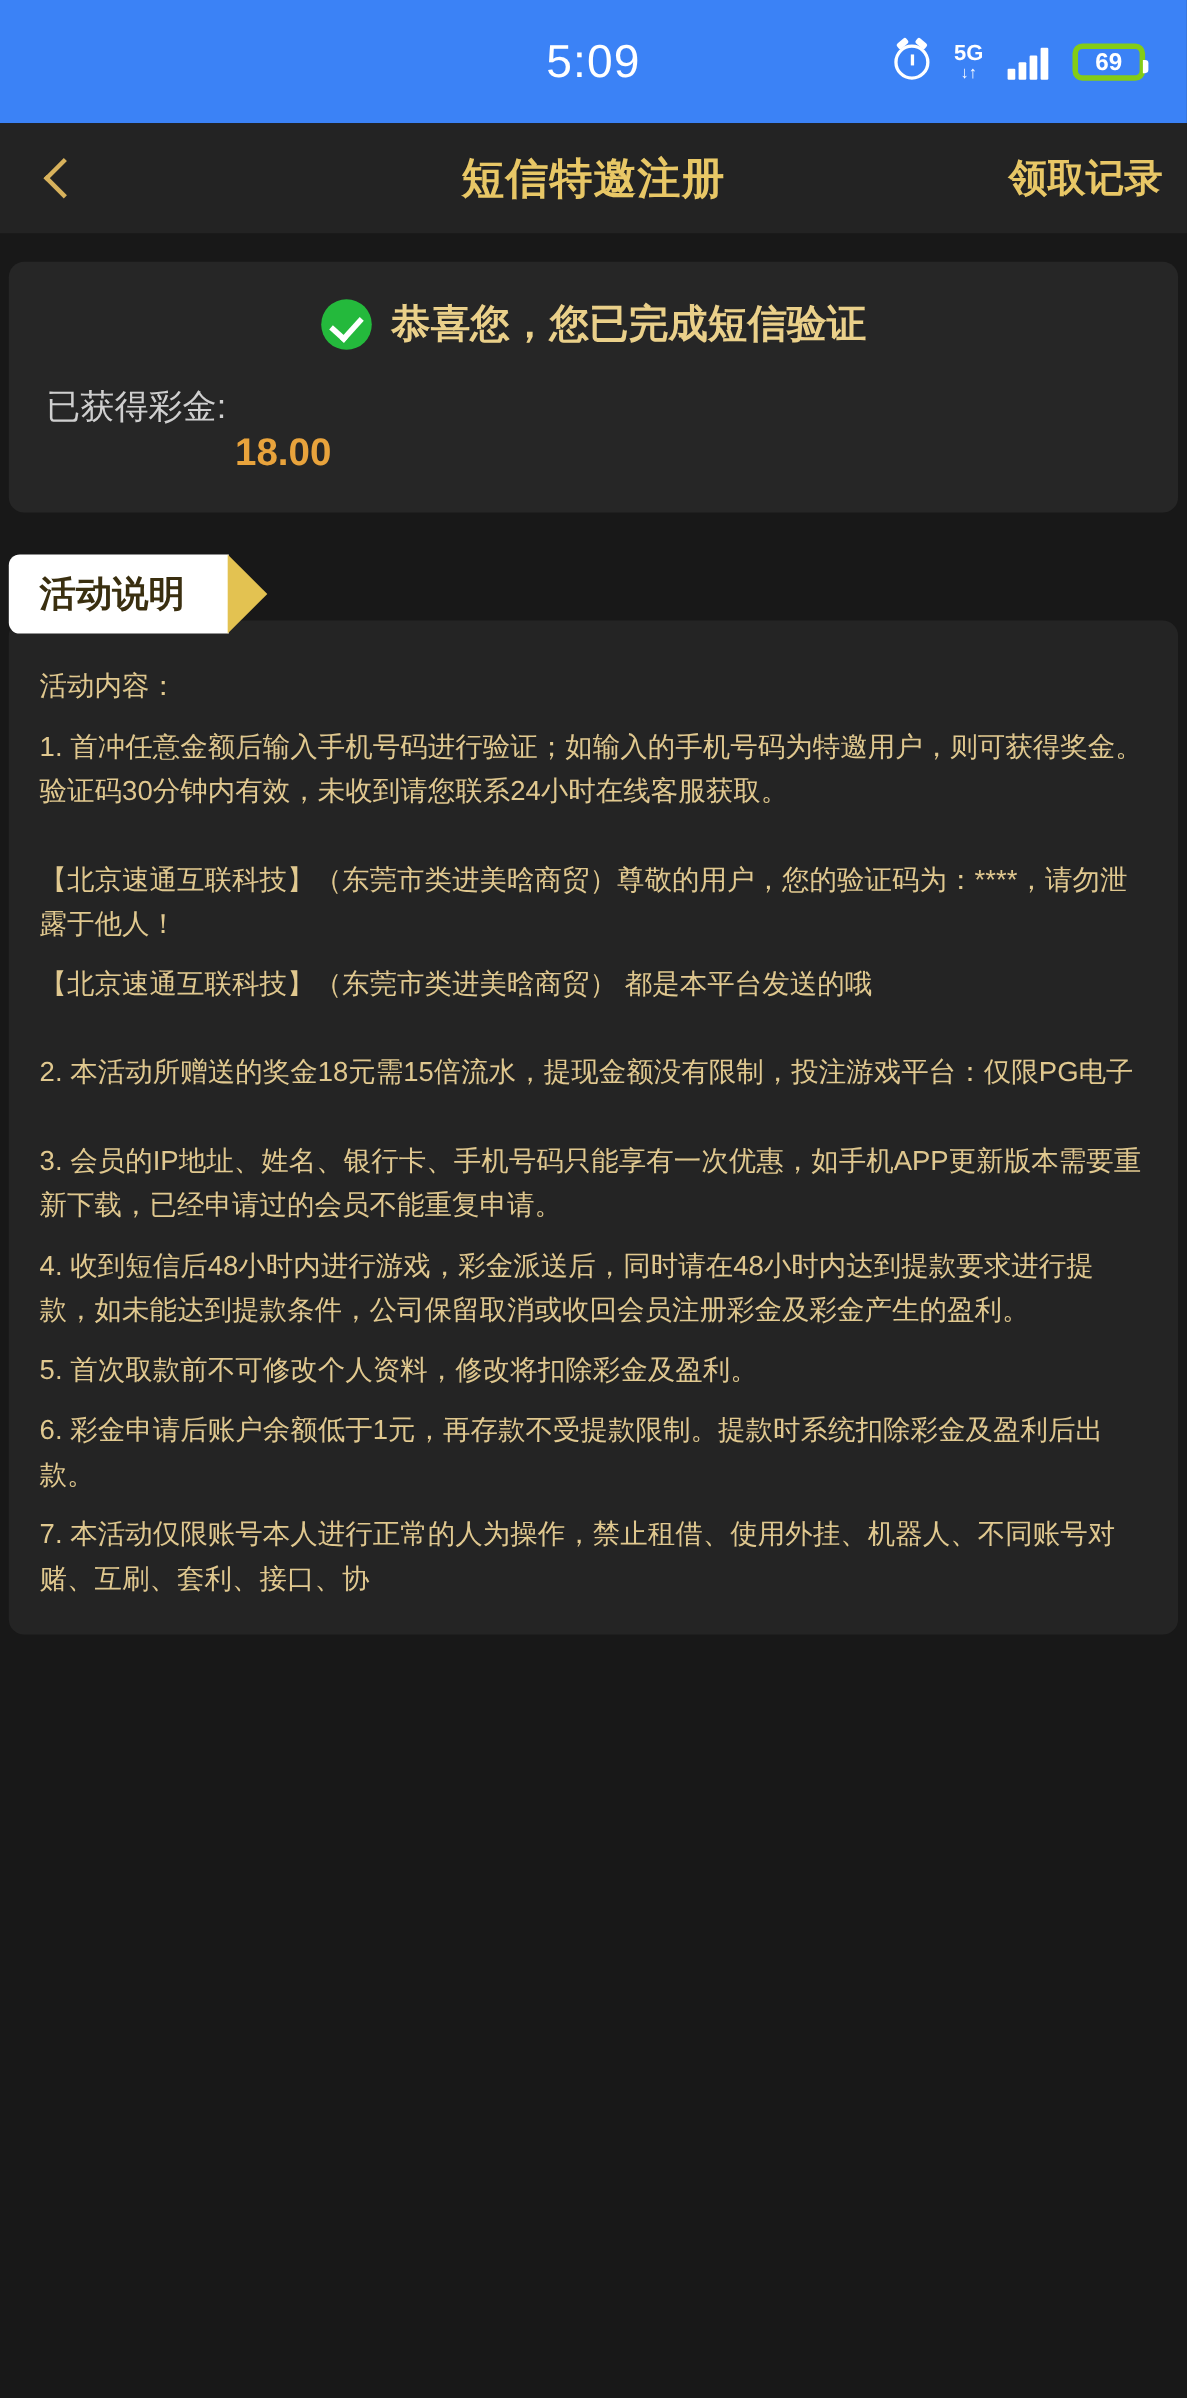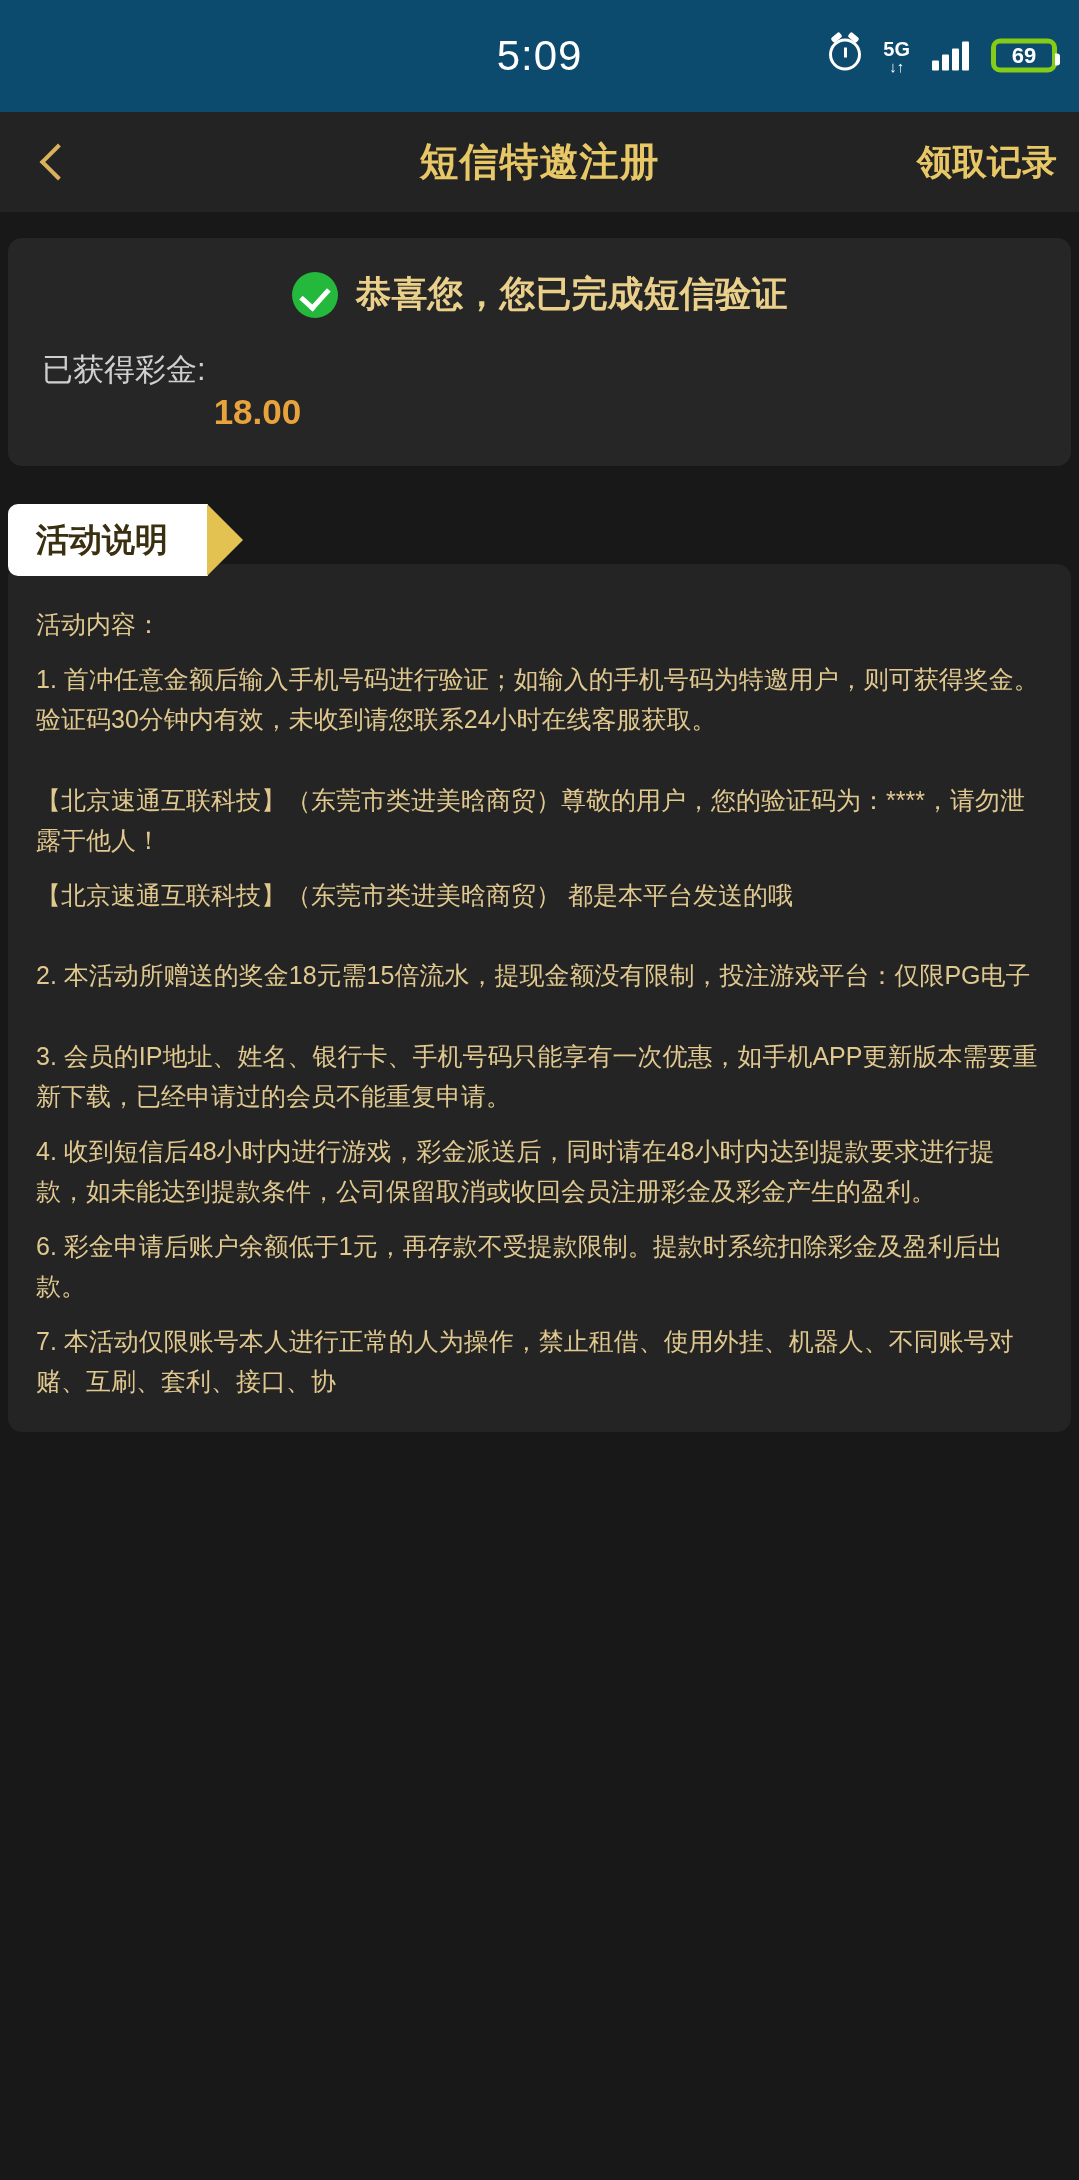--- a/index.html
+++ b/index.html
@@ -17,35 +17,35 @@
     background: #181818;
   }
 
   
   .status-bar {
     height: 112px;
     display: flex;
     align-items: center;
     justify-content: center;
     position: relative;
-    background: #0c4a6e;
+    background: #3b82f6;
   }
   .status-time {
     color: #ffffff;
     font-size: 42px;
     font-weight: 500;
     letter-spacing: 1px;
   }
   .status-right {
     position: absolute;
-    right: 22px;
+    right: 38px;
     top: 50%;
     transform: translateY(-50%);
     display: flex;
-    align-items: flex-start;
+    align-items: center;
     gap: 22px;
   }
   .alarm-icon {
     width: 32px; height: 32px;
     border: 3px solid #ffffff;
     border-radius: 50%;
     position: relative;
   }
   .alarm-icon::before, .alarm-icon::after {
     content: "";
@@ -295,19 +295,20 @@
     <div class="rules-wrap">
       <div class="ribbon">活动说明</div>
       <div class="rules-body">
         <p>活动内容：</p>
         <p class="gap-small">1. 首冲任意金额后输入手机号码进行验证；如输入的手机号码为特邀用户，则可获得奖金。验证码30分钟内有效，未收到请您联系24小时在线客服获取。</p>
         <p class="gap-before">【北京速通互联科技】（东莞市类进美晗商贸）尊敬的用户，您的验证码为：****，请勿泄露于他人！</p>
         <p class="gap-small">【北京速通互联科技】（东莞市类进美晗商贸） 都是本平台发送的哦</p>
         <p class="gap-before">2. 本活动所赠送的奖金18元需15倍流水，提现金额没有限制，投注游戏平台：仅限PG电子</p>
         <p class="gap-before">3. 会员的IP地址、姓名、银行卡、手机号码只能享有一次优惠，如手机APP更新版本需要重新下载，已经申请过的会员不能重复申请。</p>
         <p class="gap-small">4. 收到短信后48小时内进行游戏，彩金派送后，同时请在48小时内达到提款要求进行提款，如未能达到提款条件，公司保留取消或收回会员注册彩金及彩金产生的盈利。</p>
+        <p class="gap-small">5. 首次取款前不可修改个人资料，修改将扣除彩金及盈利。</p>
         <p class="gap-small">6. 彩金申请后账户余额低于1元，再存款不受提款限制。提款时系统扣除彩金及盈利后出款。</p>
         <p class="gap-small">7. 本活动仅限账号本人进行正常的人为操作，禁止租借、使用外挂、机器人、不同账号对赌、互刷、套利、接口、协</p>
       </div>
     </div>
 
   </div>
 </div>
 
 </body></html>

